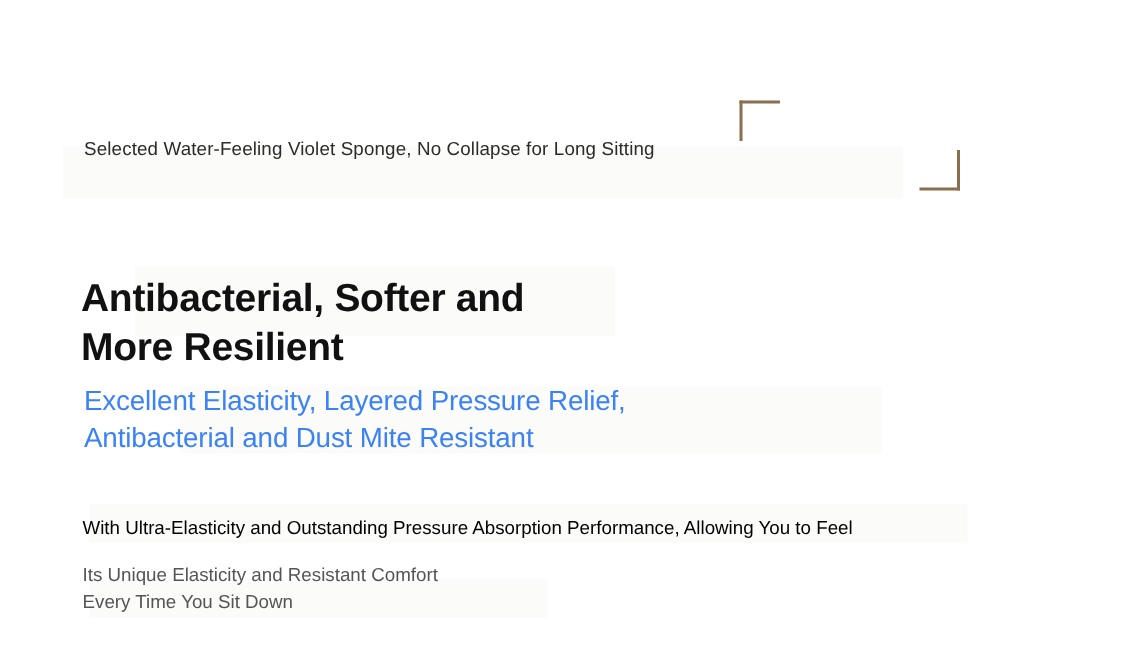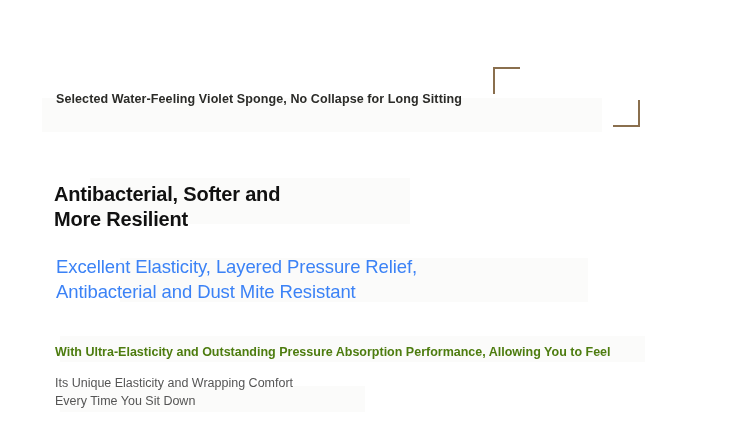--- a/index.html
+++ b/index.html
@@ -37,21 +37,21 @@
     left: 56px;
     top: 60px;
     width: 660px;
     height: 72px;
   }
   .eyebrow-text {
     position: absolute;
     left: 0;
     top: 33px;
     font-size: 12.5px;
-    font-weight: 700;
+    font-weight: 400;
     color: #2b2b28;
     letter-spacing: 0.1px;
     white-space: nowrap;
     line-height: 1;
   }
   .accent-wrap {
     position: absolute;
     left: 373px;
     top: 0;
     width: 160px;
@@ -85,21 +85,21 @@
     top: 40px;
     border-bottom-width: 2.5px;
     border-right-width: 2.5px;
   }
 
   
   .headline {
     position: absolute;
     left: 54px;
     top: 182px;
-    font-size: 20px;
+    font-size: 26px;
     font-weight: 700;
     color: #111111;
     line-height: 1.27;
     letter-spacing: -0.2px;
     white-space: pre-line;
     margin: 0;
   }
 
   
   .subheadline {
@@ -114,22 +114,22 @@
     white-space: pre-line;
     margin: 0;
   }
 
   
   .body-1 {
     position: absolute;
     left: 55px;
     top: 344px;
     font-size: 12.5px;
-    font-weight: 700;
-    color: #4d7c0f;
+    font-weight: 400;
+    color: #000000;
     line-height: 1.35;
     white-space: nowrap;
     margin: 0;
   }
   .body-2 {
     position: absolute;
     left: 55px;
     top: 375px;
     font-size: 12.5px;
     font-weight: 400;
@@ -160,16 +160,16 @@
   </div>
 
   <h1 class="headline">Antibacterial, Softer and
 More Resilient</h1>
 
   <h2 class="subheadline">Excellent Elasticity, Layered Pressure Relief,
 Antibacterial and Dust Mite Resistant</h2>
 
   <p class="body-1">With Ultra-Elasticity and Outstanding Pressure Absorption Performance, Allowing You to Feel</p>
 
-  <p class="body-2">Its Unique Elasticity and Wrapping Comfort
+  <p class="body-2">Its Unique Elasticity and Resistant Comfort
 Every Time You Sit Down</p>
 
 </div>
 
 </body></html>

